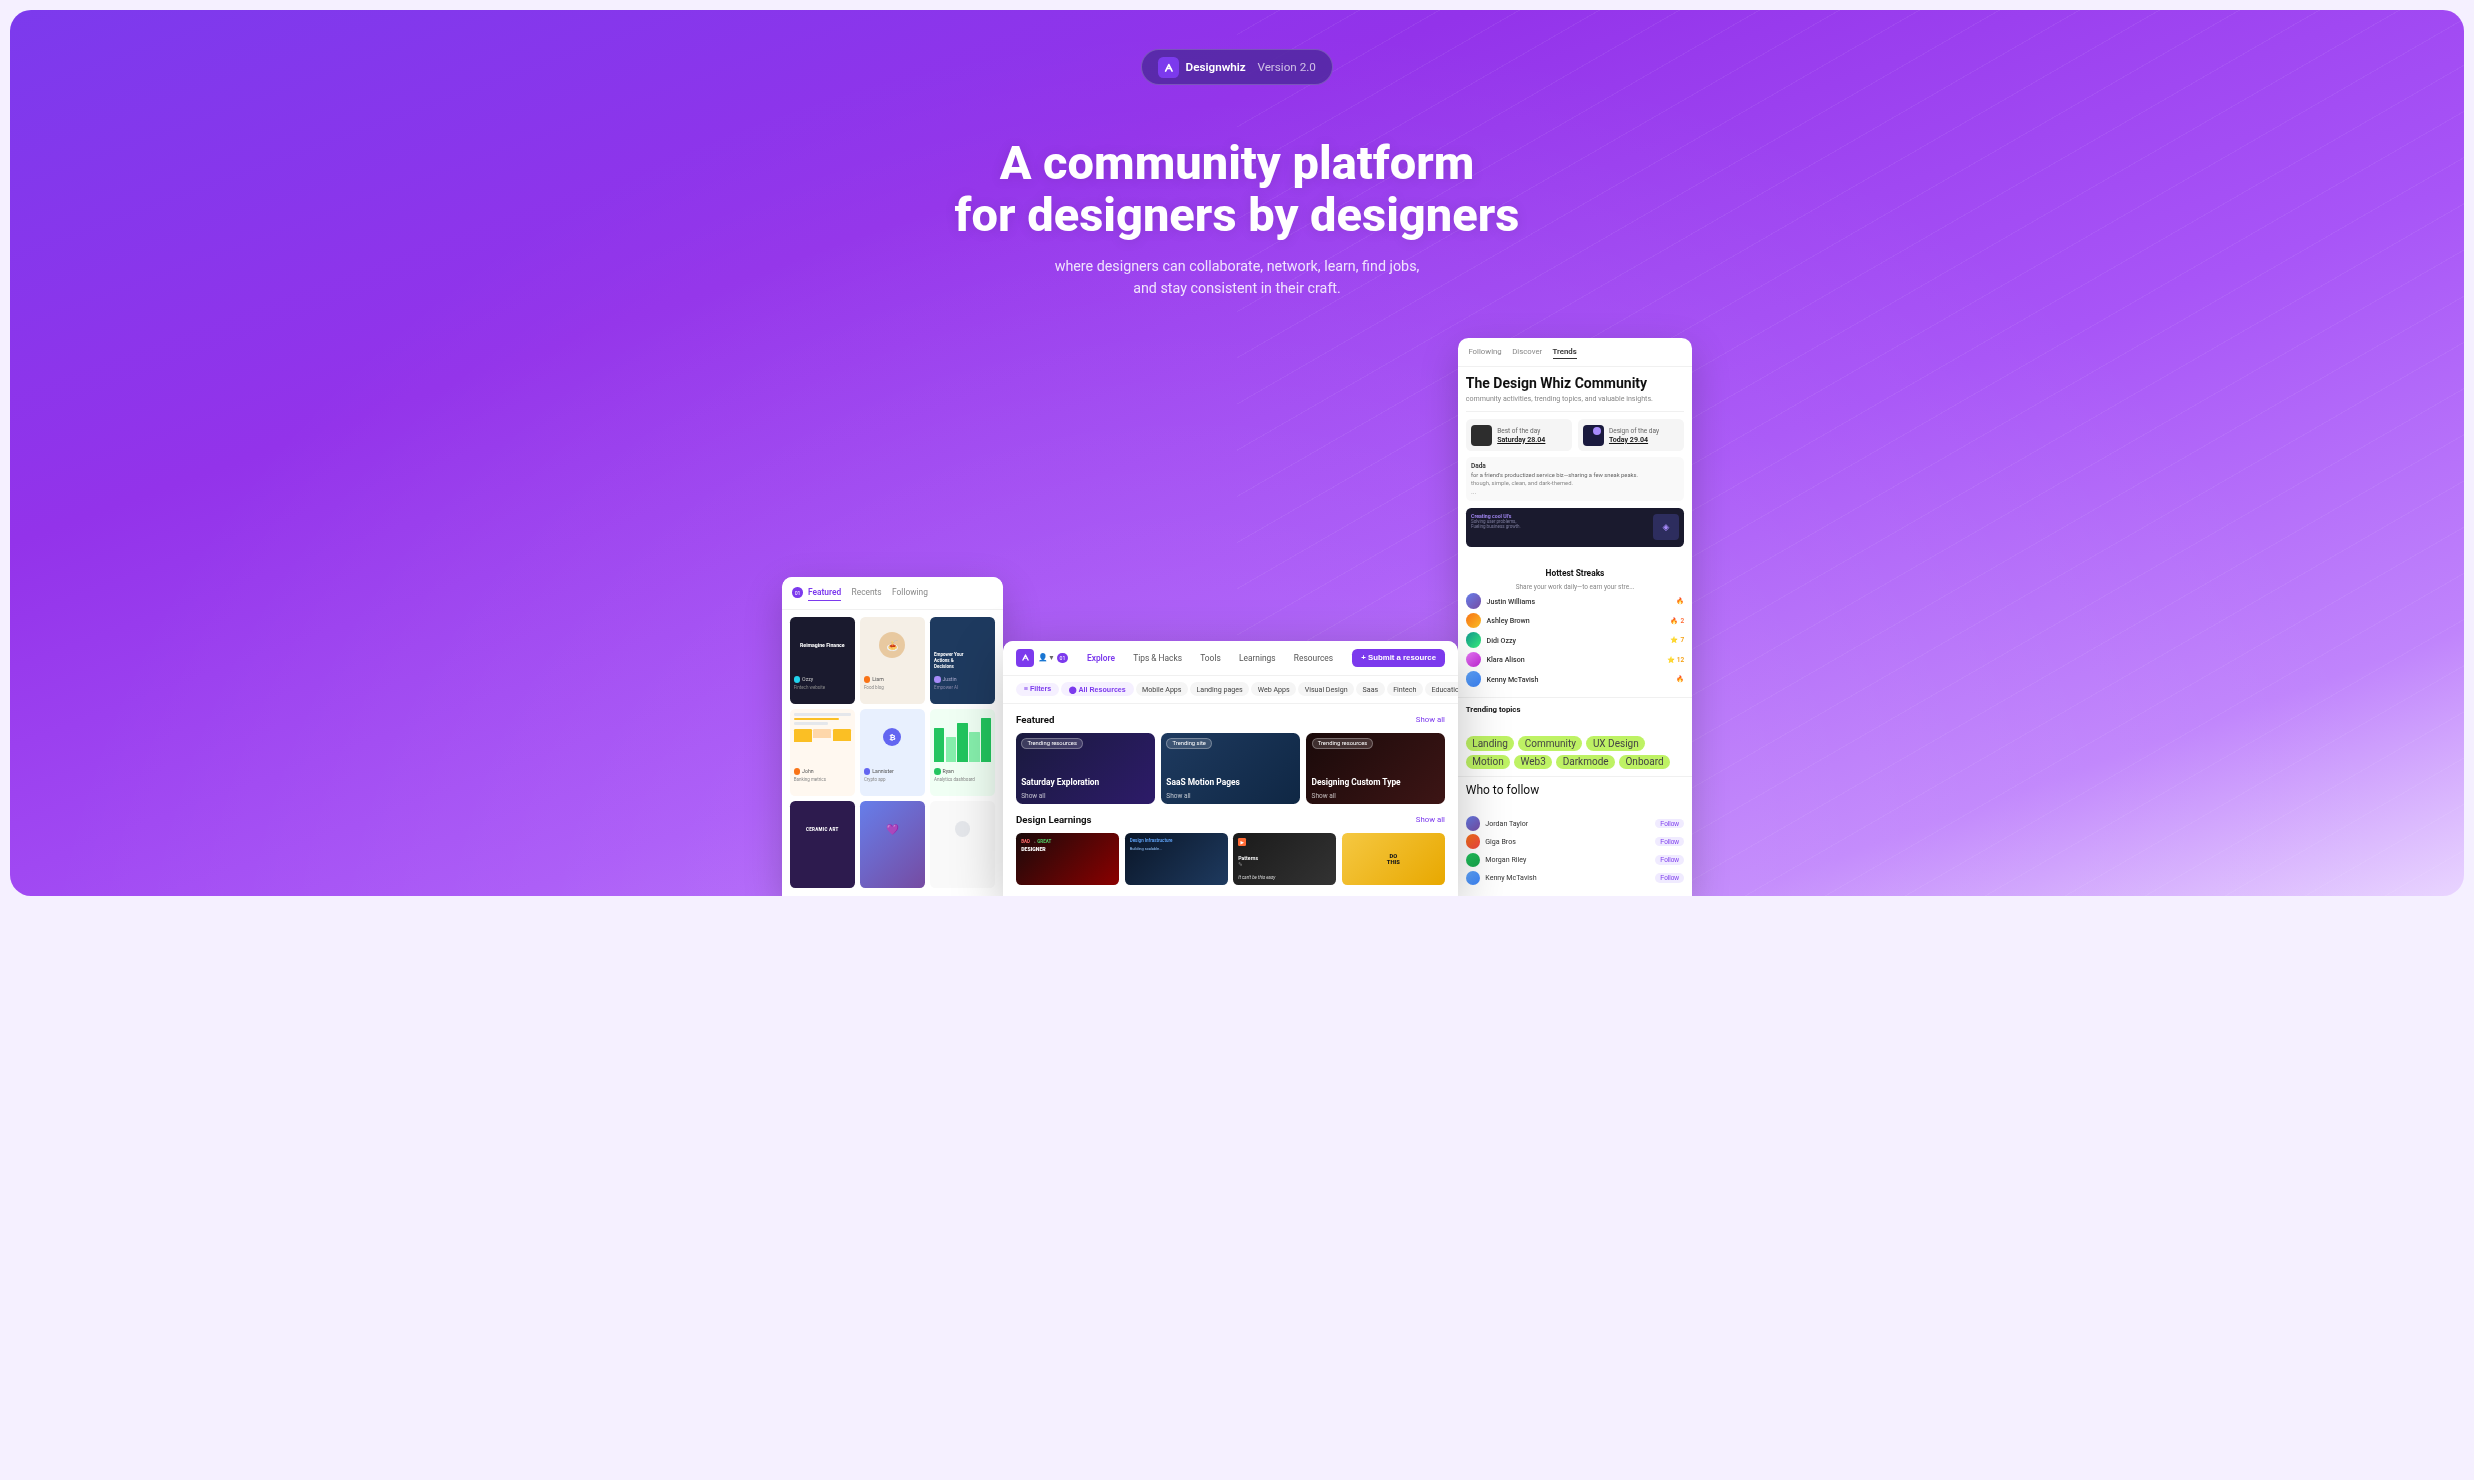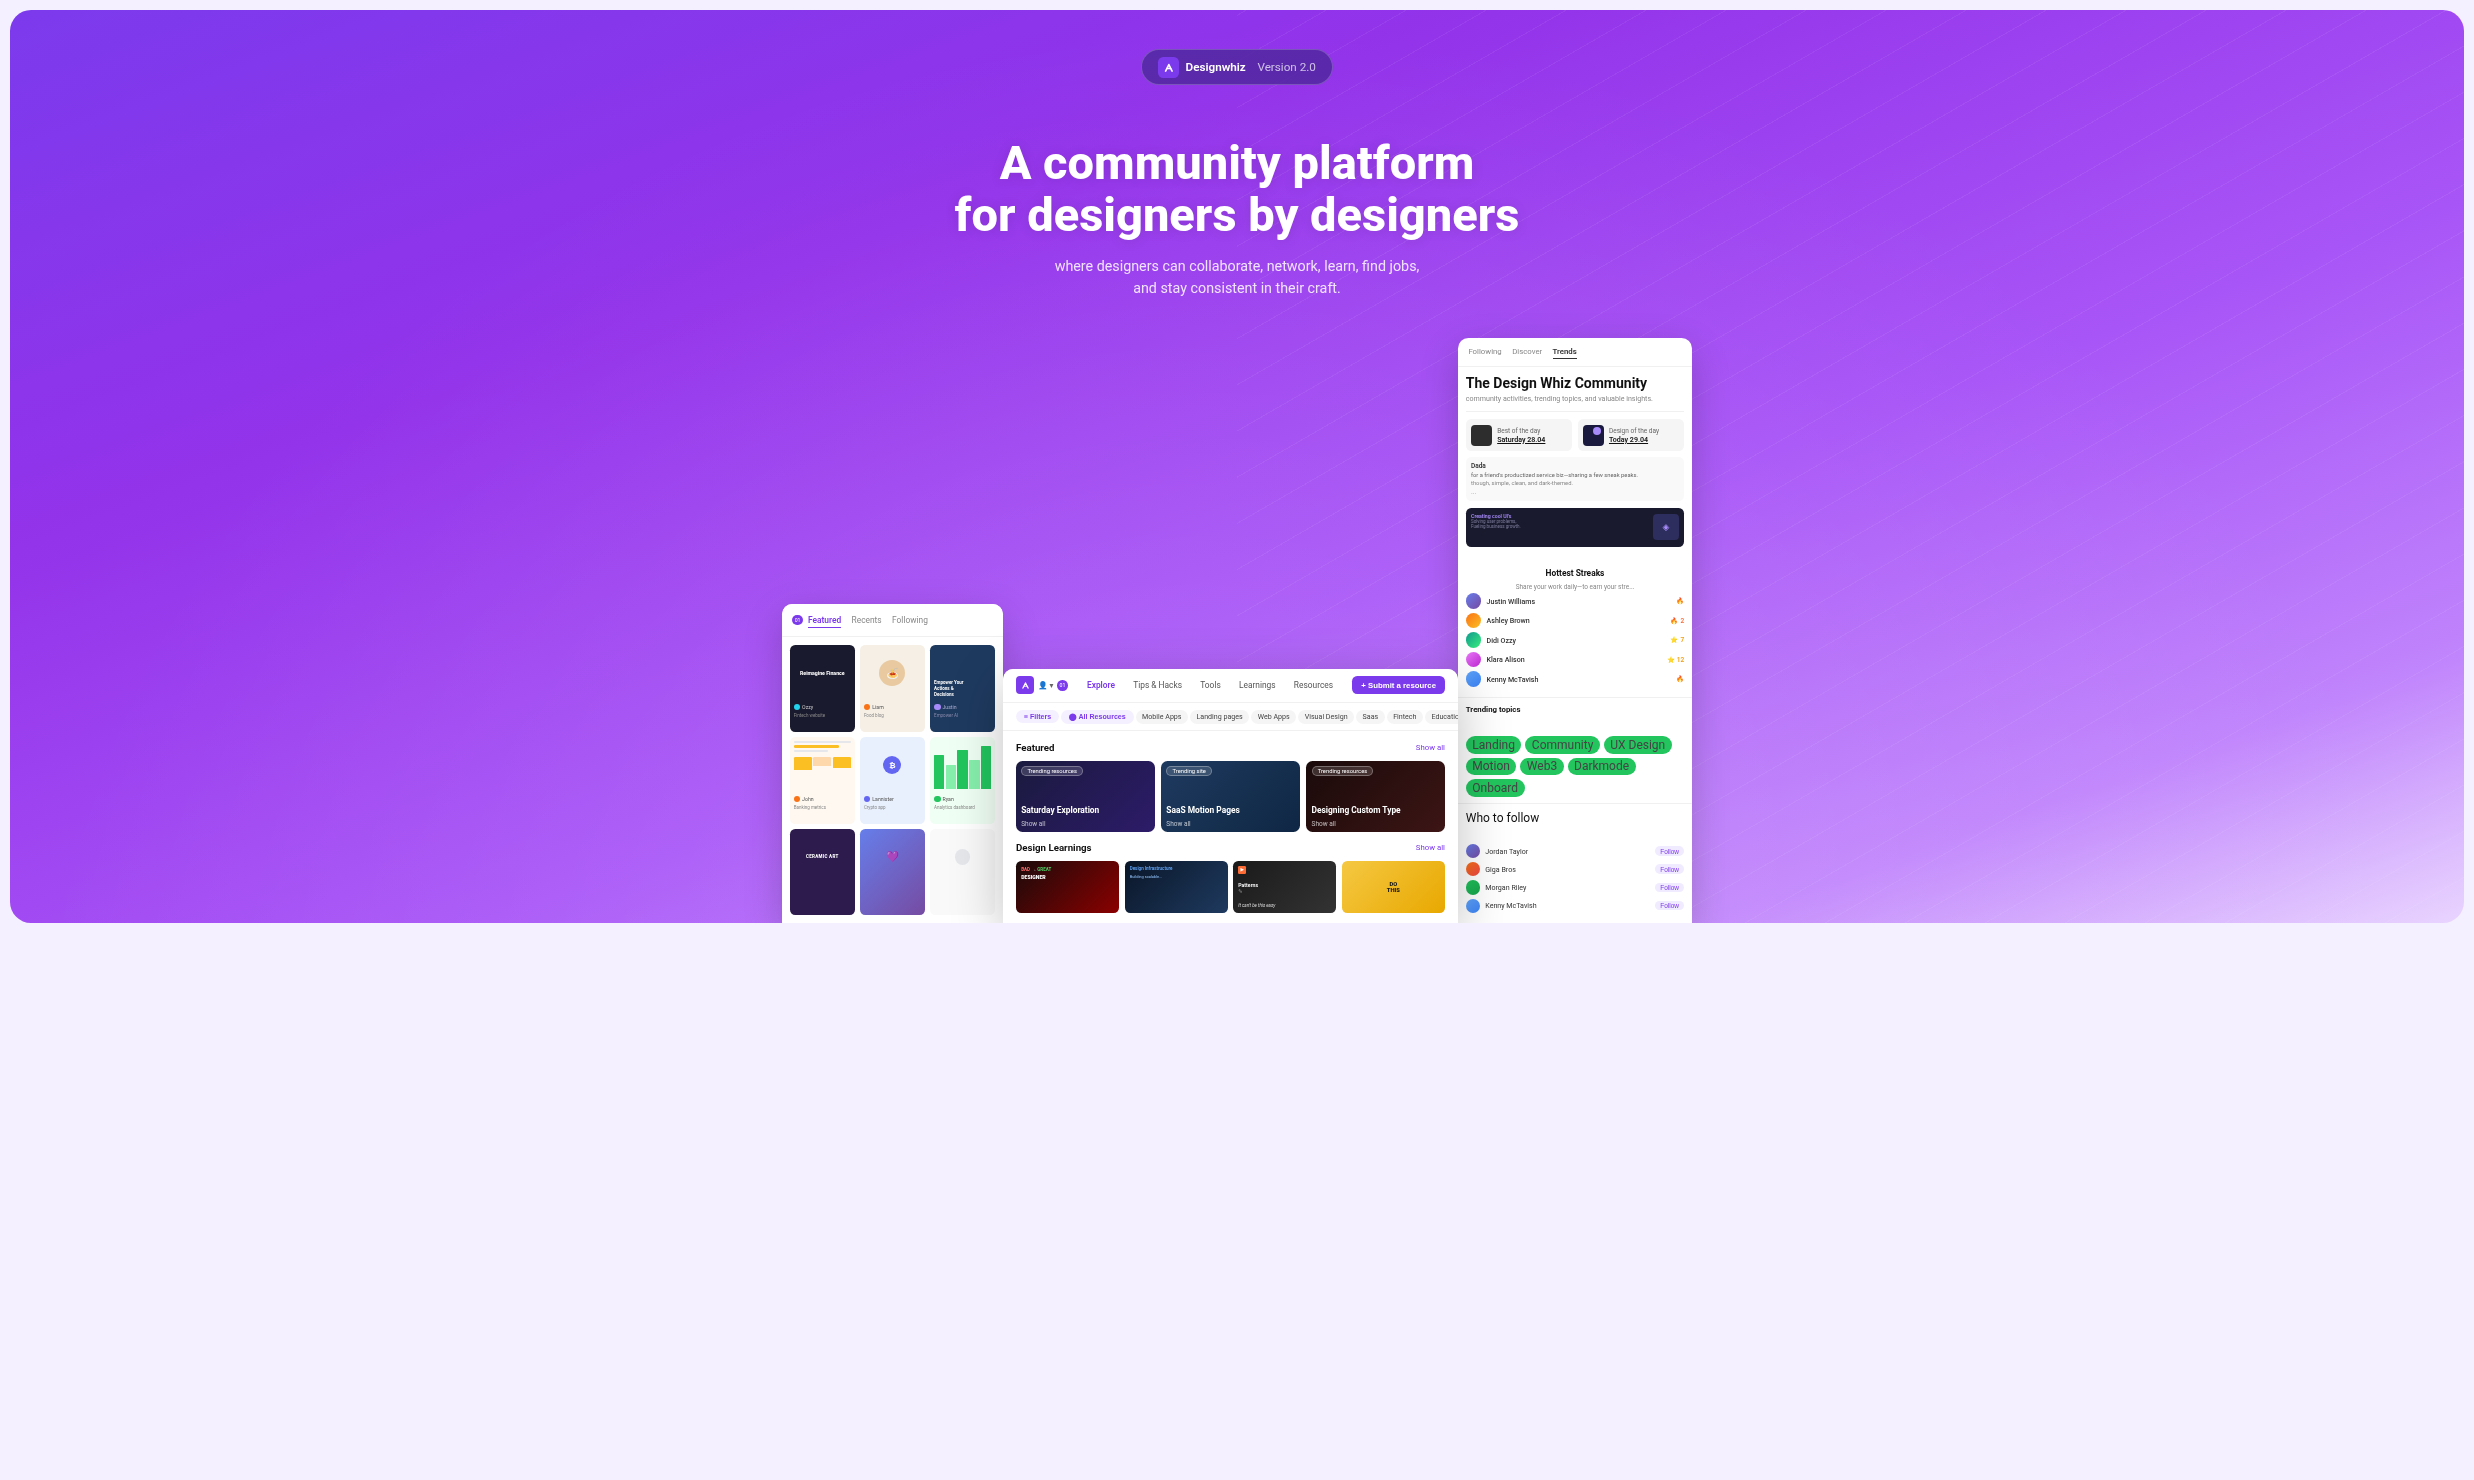--- a/index.html
+++ b/index.html
@@ -531,25 +531,25 @@
       margin-bottom: 22px;
     }
 
     .topic-pills {
       display: flex;
       flex-wrap: wrap;
       gap: 3.9px;
     }
 
     .topic-pill {
-      background: #22c55e;
+      background: #bef264;
       color: #444;
       border-radius: 13px;
       padding: 1.9px 6.5px;
-      font-size: 12px;
+      font-size: 10px;
       cursor: pointer;
     }
 
     .who-follow {
       padding: 6.5px 7.8px;
       border-top: 0.6px solid #f0f0f0;
     }
 
     .follow-title {
       font-size: 12px;

